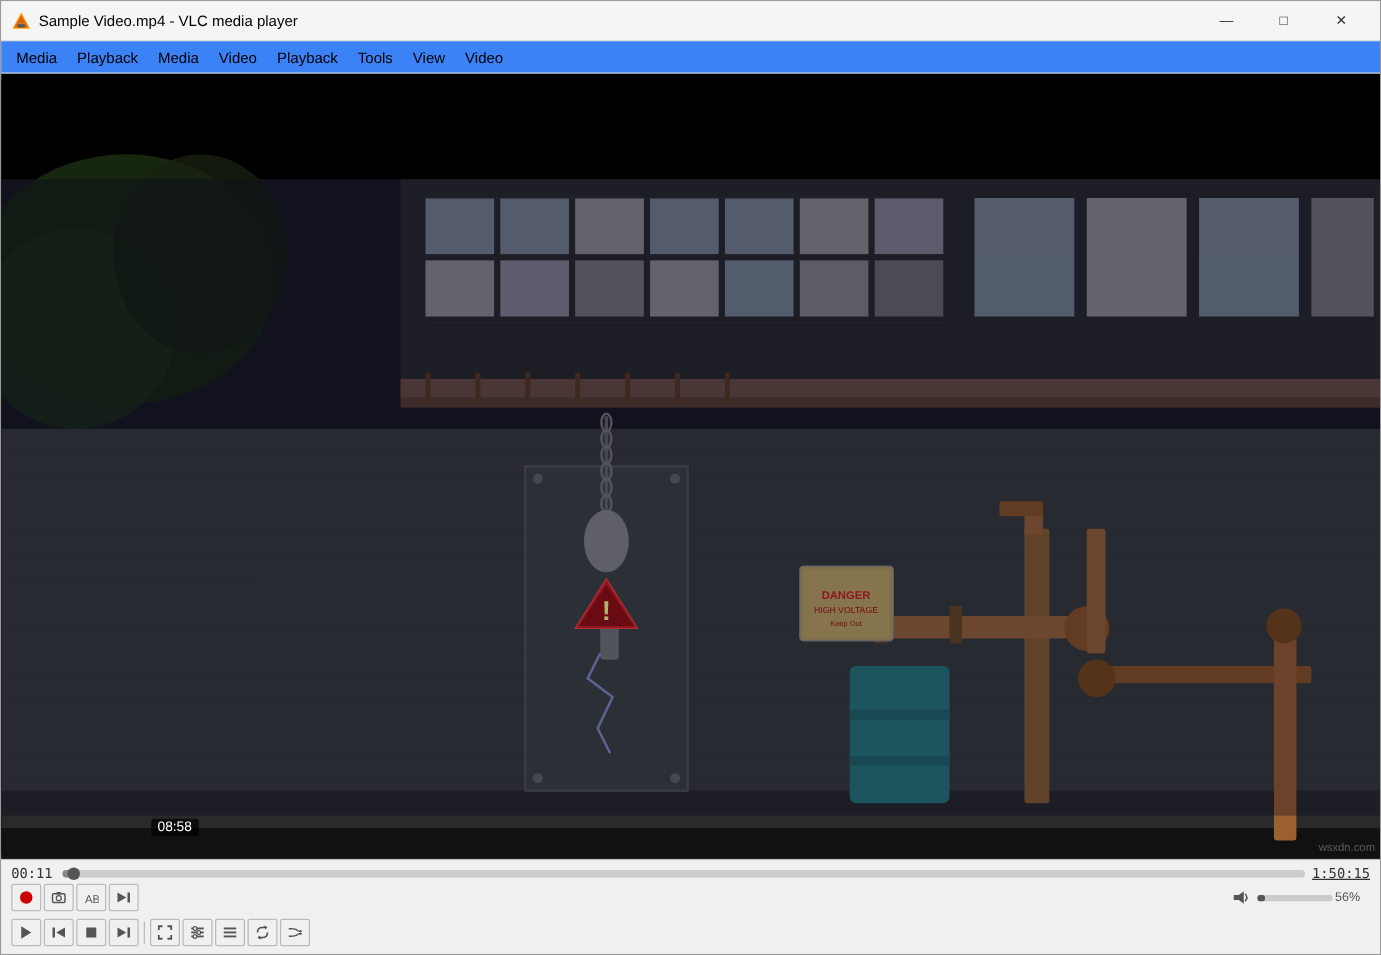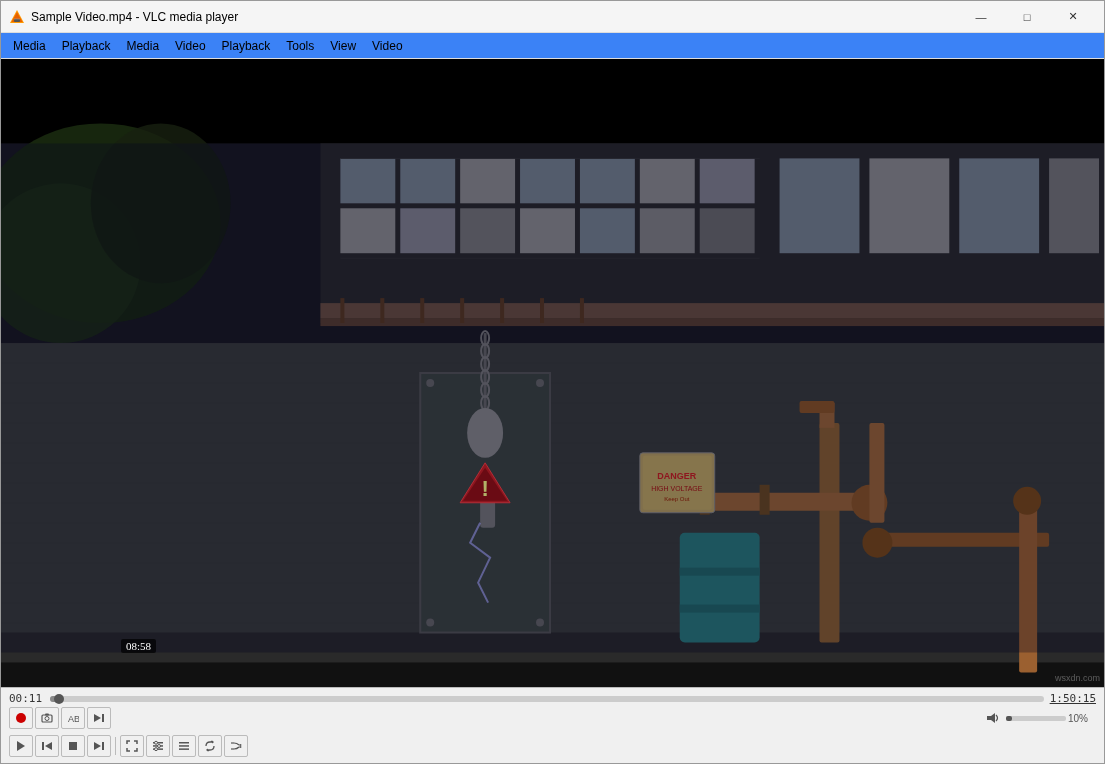--- a/index.html
+++ b/index.html
@@ -87,28 +87,28 @@
     .video-area {
       flex: 1;
       background: #000;
       position: relative;
       overflow: hidden;
     }
 
     
     .timestamp-tooltip {
       position: absolute;
-      bottom: 34px;
+      bottom: 18px;
       left: 120px;
       background: rgba(0,0,0,0.7);
       color: white;
       font-size: 11px;
       padding: 1px 5px;
       border-radius: 2px;
-      font-family: Liberation Serif, serif;
+      font-family: Liberation Sans, sans-serif;
     }
 
     
     .controls-area {
       background: #f0f0f0;
       border-top: 1px solid #bbb;
       flex-shrink: 0;
     }
 
     
@@ -468,21 +468,21 @@
 
       <div style="display:flex;align-items:center;margin-right:4px;">
         <svg width="14" height="14" viewBox="0 0 14 14">
           <polygon points="1,5 5,5 9,2 9,12 5,9 1,9" fill="#555"></polygon>
           <path d="M10,4 Q13,7 10,10" stroke="#555" stroke-width="1.2" fill="none"></path>
         </svg>
       </div>
       <div class="vol-bar-container">
         <div class="vol-bar-fill" style="width: 10%;"></div>
       </div>
-      <span class="vol-pct">10%</span>
+      <span class="vol-pct">56%</span>
     </div>
 
     <div class="controls-row2" style="padding-bottom:6px;">
 
       <button class="ctrl-btn" title="Play">
         <svg width="12" height="12" viewBox="0 0 12 12">
             <polygon points="2,1 10,6 2,11" fill="#555"></polygon>
           </svg>
       </button>
 

